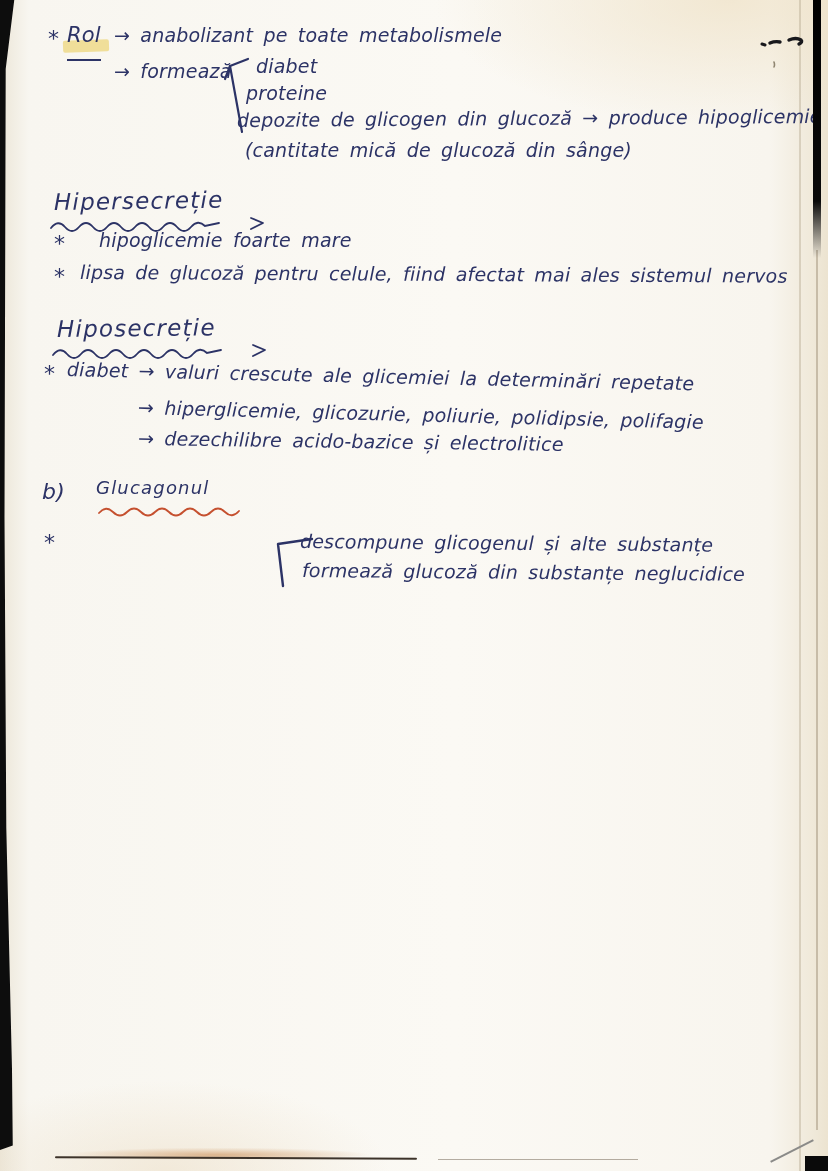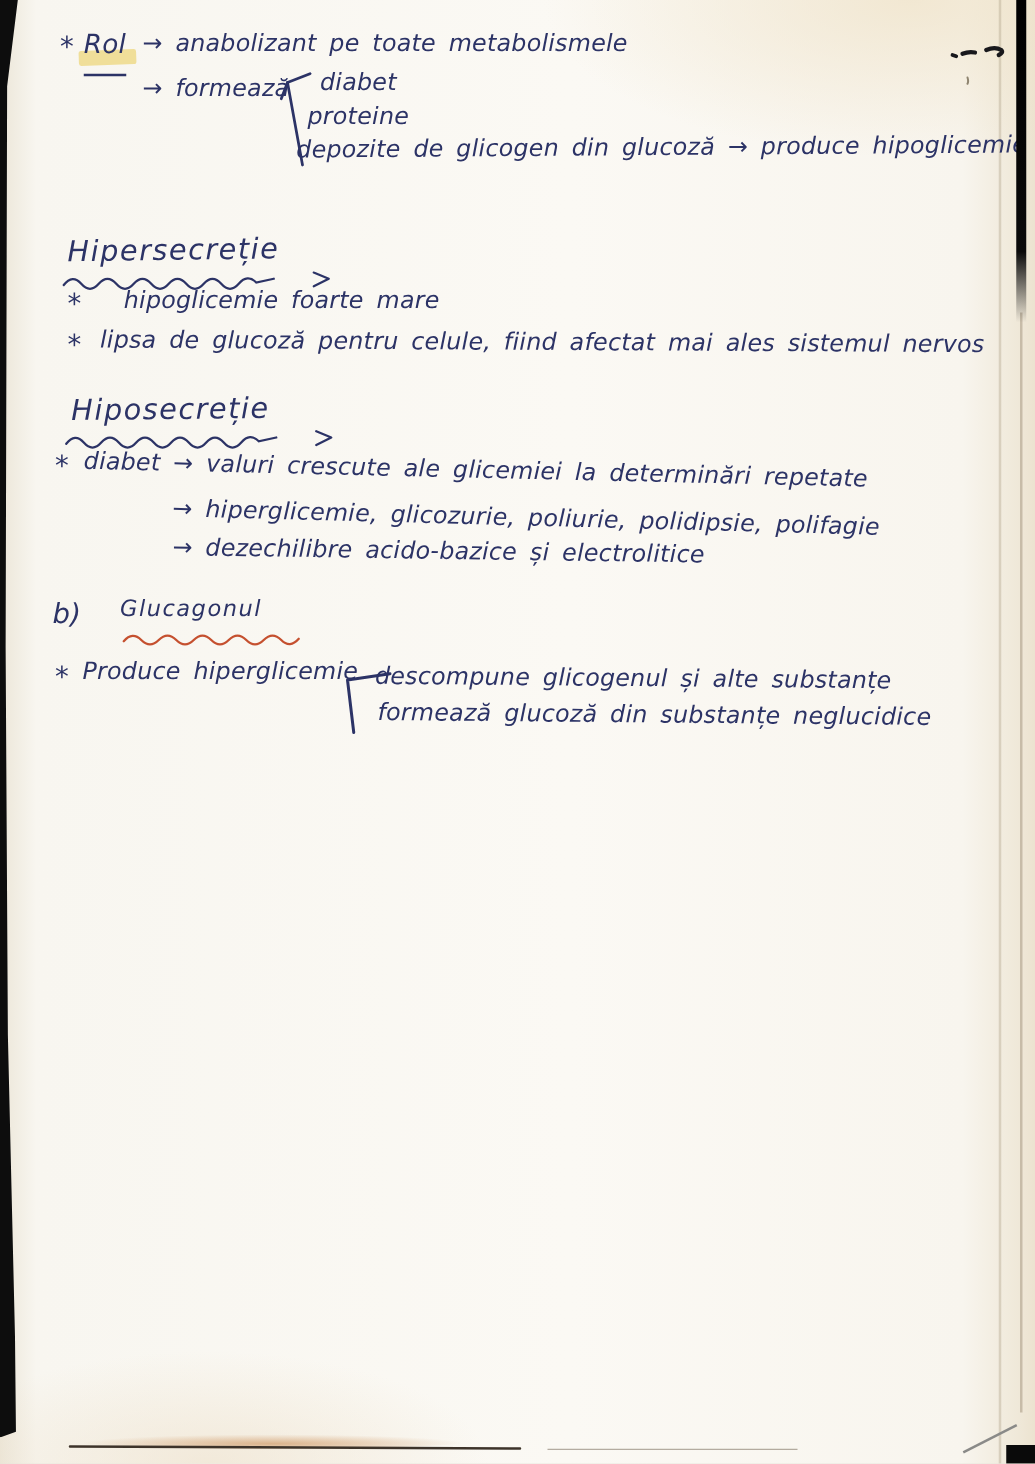--- a/index.html
+++ b/index.html
@@ -80,20 +80,21 @@
 
   <svg class="svgdeco" style="left:218px;top:54px;" width="44" height="84" viewBox="0 0 44 84">
     <path d="M24,78 L12,12" stroke="#2c3366" stroke-width="2.2" fill="none" stroke-linecap="round"></path>
     <path d="M12,12 l-5,13" stroke="#2c3366" stroke-width="2.2" fill="none" stroke-linecap="round"></path>
     <path d="M12,12 l18,-7" stroke="#2c3366" stroke-width="2.2" fill="none" stroke-linecap="round"></path>
   </svg>
 
   <div class="hw" style="left:256px;top:55px;">diabet</div>
   <div class="hw" style="left:246px;top:82px;">proteine</div>
   <div class="hw" style="left:237px;top:109px;transform:rotate(-0.4deg);">depozite de glicogen din glucoză → produce hipoglicemie</div>
+  <div class="hw" style="left:245px;top:139px;">(cantitate mică de glucoză din sânge)</div>
 
   <div class="hw heading" style="left:54px;top:189px;transform:rotate(-0.8deg);">Hipersecreție</div>
   <svg class="svgdeco" style="left:48px;top:217px;" width="222" height="18" viewBox="0 0 222 18">
     <path d="M3,11 q7,-9 14,-1 t14,0 t14,0 t14,0 t14,0 t14,0 t14,0 t14,0 t14,0 t14,0 t14,-1 l14,-3" stroke="#2c3366" stroke-width="1.8" fill="none" stroke-linecap="round"></path>
     <path d="M203,1 l12,5 l-12,6" stroke="#2c3366" stroke-width="1.8" fill="none" stroke-linecap="round" stroke-linejoin="round"></path>
   </svg>
   <div class="hw star" style="left:54px;top:231px;">*</div>
   <div class="hw" style="left:78px;top:229px;margin-left:21px;">hipoglicemie foarte mare</div>
   <div class="hw star" style="left:54px;top:264px;">*</div>
   <div class="hw" style="left:80px;top:261px;transform:rotate(0.3deg);">lipsa de glucoză pentru celule, fiind afectat mai ales sistemul nervos</div>
@@ -107,20 +108,19 @@
   <div class="hw" style="left:67px;top:358px;transform:rotate(1.3deg);">diabet → valuri crescute ale glicemiei la determinări repetate</div>
   <div class="hw" style="left:138px;top:396px;transform:rotate(1.5deg);">→ hiperglicemie, glicozurie, poliurie, polidipsie, polifagie</div>
   <div class="hw" style="left:138px;top:427px;transform:rotate(0.8deg);">→ dezechilibre acido-bazice și electrolitice</div>
 
   <div class="hw" style="left:42px;top:479px;font-size:22px;">b)</div>
   <div class="hw heading" style="left:96px;top:477px;font-size:18px;">Glucagonul</div>
   <svg class="svgdeco" style="left:96px;top:505px;" width="160" height="14" viewBox="0 0 160 14">
     <path d="M3,8 q7,-8 14,-1 t14,0 t14,0 t14,0 t14,0 t14,0 t14,0 t14,0 t14,0 t14,-1" stroke="#c5502f" stroke-width="1.8" fill="none" stroke-linecap="round"></path>
   </svg>
   <div class="hw star" style="left:44px;top:530px;">*</div>
-  <div class="hw" style="left:66px;top:526px;">Produce hiperglicemie</div>
   <svg class="svgdeco" style="left:264px;top:532px;" width="60" height="58" viewBox="0 0 60 58">
     <path d="M48,7 L14,12 L19,54" stroke="#2c3366" stroke-width="2.4" fill="none" stroke-linecap="round" stroke-linejoin="round"></path>
   </svg>
   <div class="hw" style="left:300px;top:530px;transform:rotate(0.5deg);">descompune glicogenul și alte substanțe</div>
   <div class="hw" style="left:302px;top:559px;transform:rotate(0.5deg);">formează glucoză din substanțe neglucidice</div>
 
 </div>
 
 </body></html>

